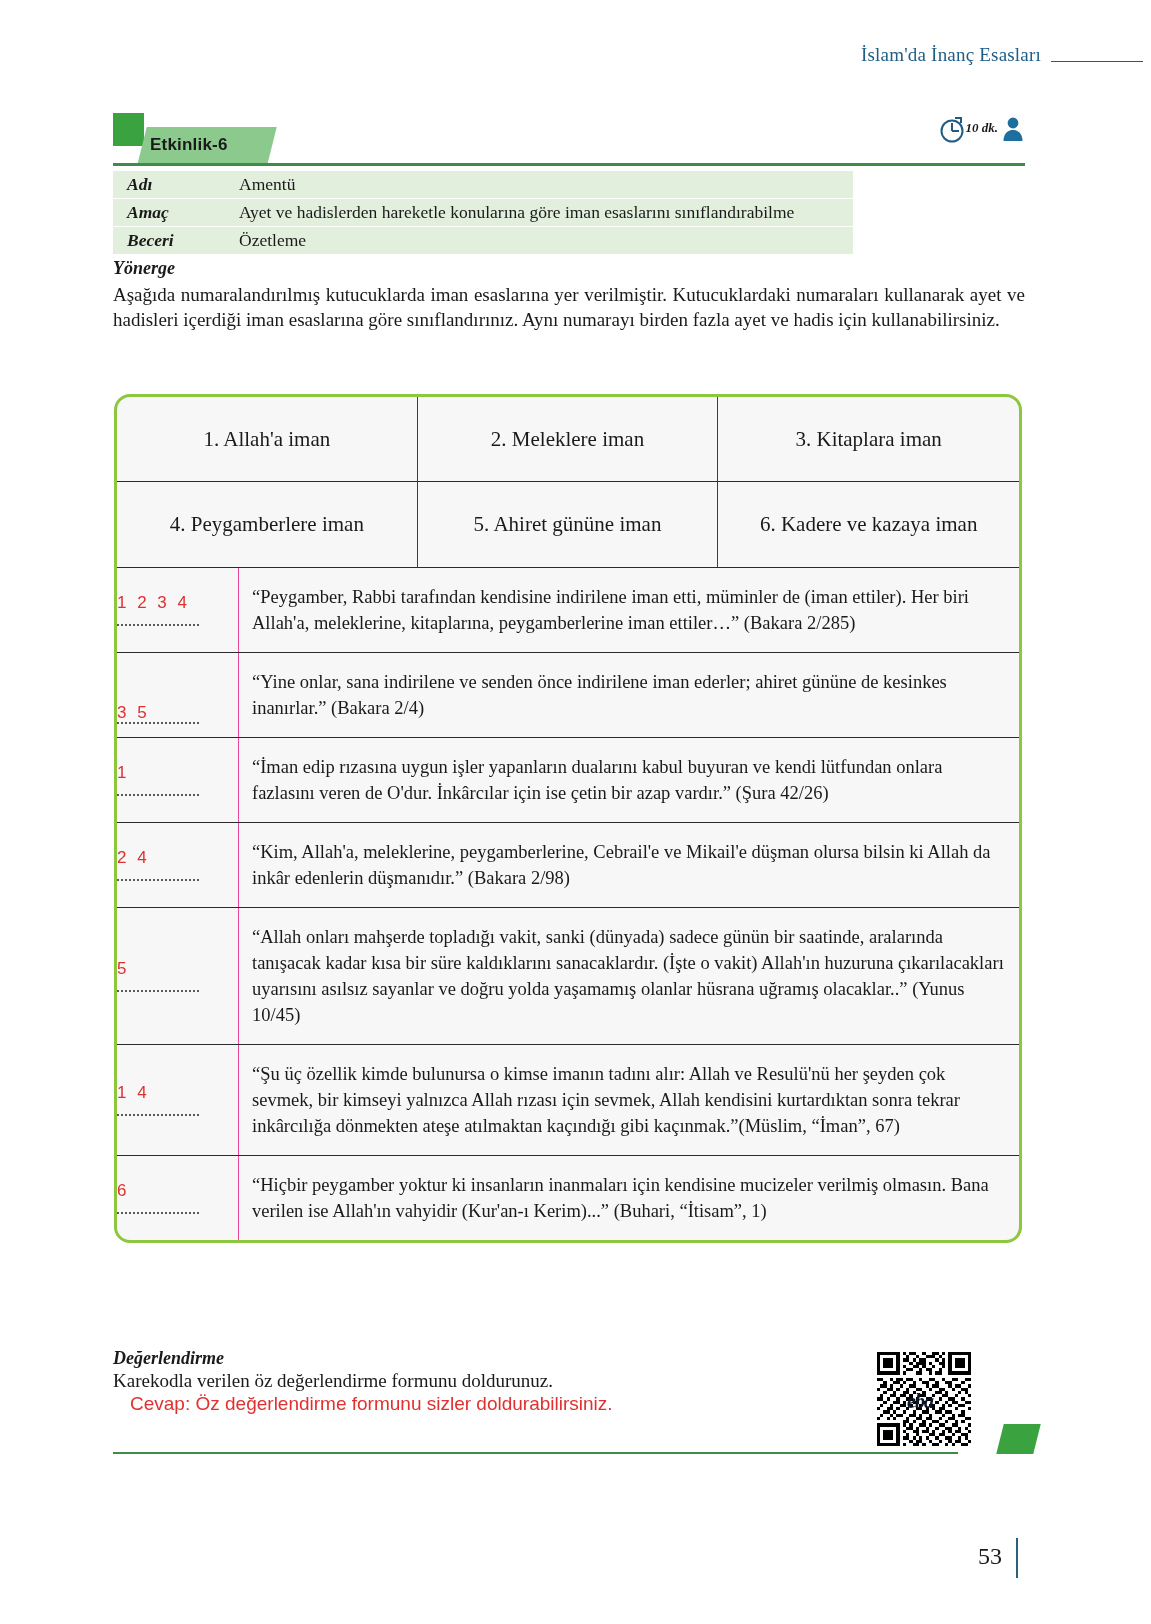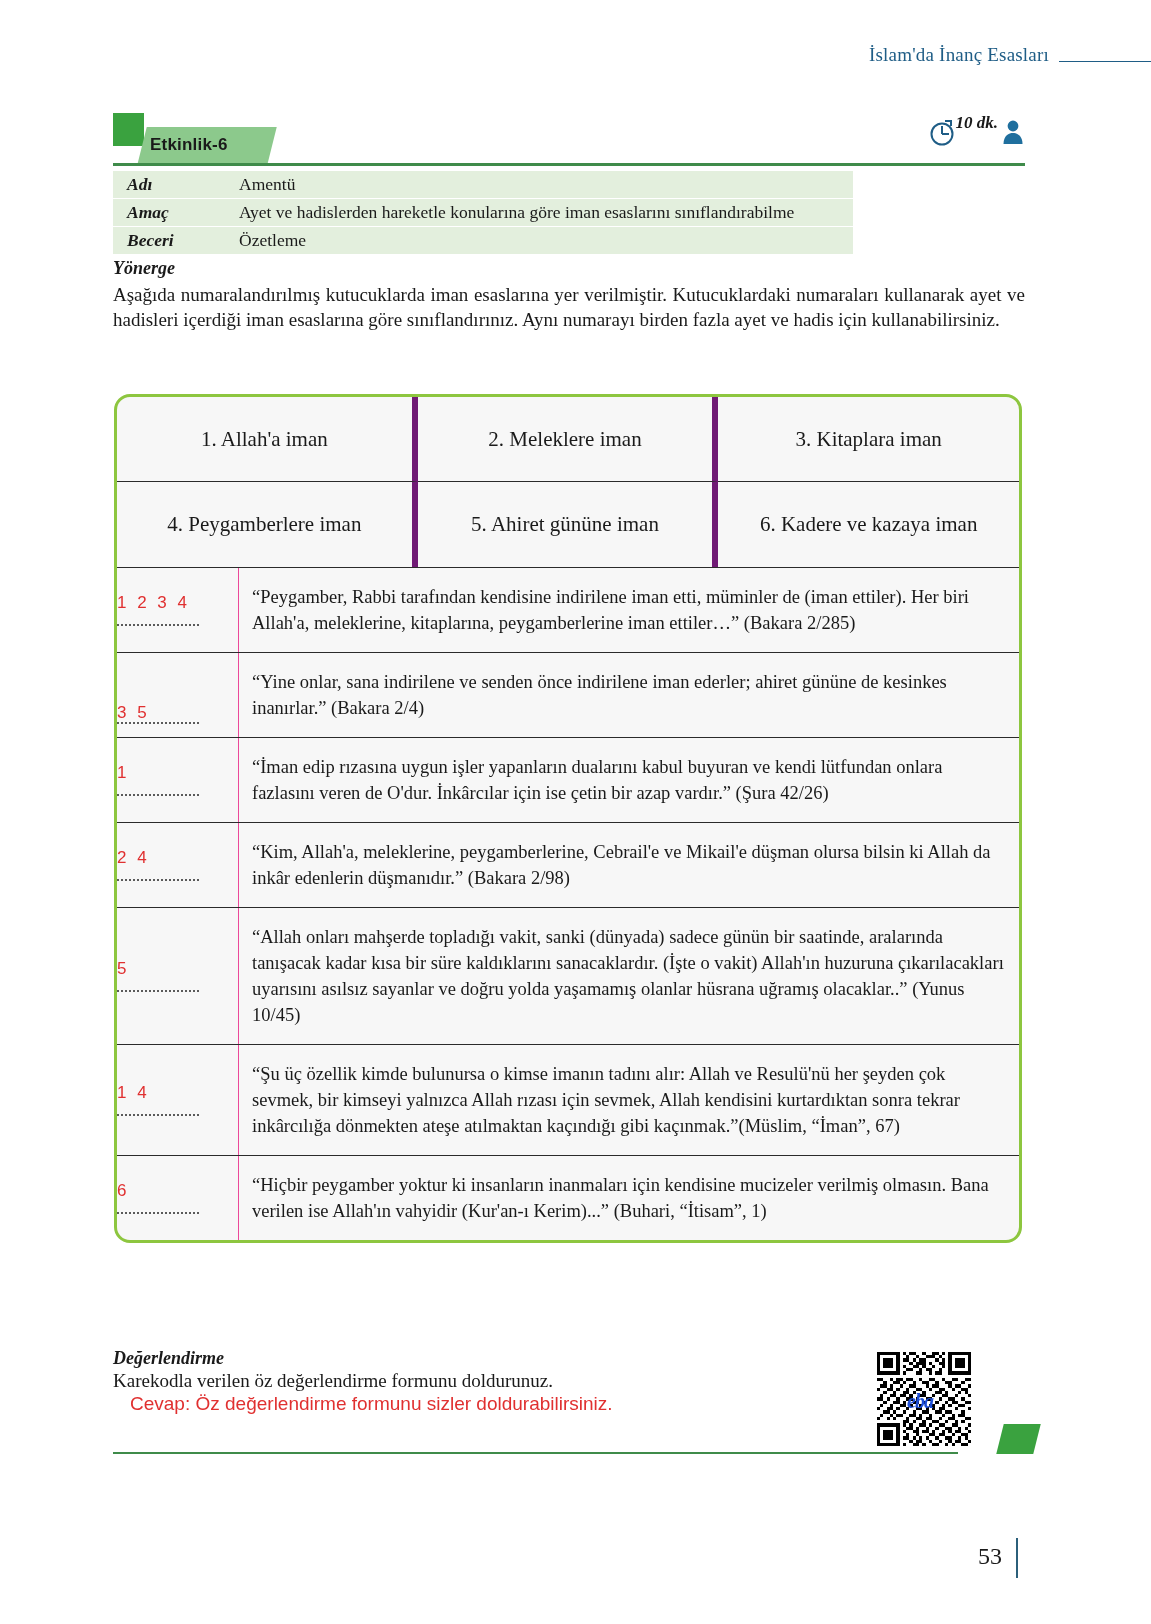--- a/index.html
+++ b/index.html
@@ -13,21 +13,21 @@
     position: relative;
     font-family: "Liberation Serif", serif;
     color: #1a1a1a;
     overflow: hidden;
   }
 
   
   .running-head {
     position: absolute;
     top: 44px;
-    right: 0px;
+    right: 8px;
     display: flex;
     align-items: center;
     gap: 0px;
   }
   .running-head-text {
     font-family: "Liberation Serif", serif;
     font-size: 19px;
     color: #1f5d86;
     letter-spacing: 0.2px;
     white-space: nowrap;
@@ -91,23 +91,23 @@
     top: 0px;
     display: flex;
     align-items: flex-end;
     gap: 3px;
   }
   .clock-icon { display:block; }
   .duration-text {
     font-family: "Liberation Serif", serif;
     font-style: italic;
     font-weight: bold;
-    font-size: 17px;
+    font-size: 13px;
     color: #1a1a1a;
-    margin-bottom: 17px;
+    margin-bottom: 11px;
     margin-left: -3px;
   }
   .person-icon { display:block; margin-bottom: 1px; }
 
   
   .info-table {
     position: absolute;
     left: 113px;
     top: 171px;
     width: 740px;
@@ -166,21 +166,21 @@
     display: grid;
     grid-template-columns: 1fr 1fr 1fr;
     border-bottom: 1px solid #2b2b2b;
   }
   .iman-cell {
     height: 85px;
     display: flex;
     align-items: center;
     justify-content: center;
     font-size: 21px;
-    border-right: 6px solid #701a75;
+    border-right: 1px solid #701a75;
     box-sizing: border-box;
     text-align: center;
   }
   .iman-cell:nth-child(3n) { border-right: none; }
   .iman-grid .row-sep { border-bottom: 1px solid #2b2b2b; }
 
   
   .verse-row {
     display: flex;
     border-bottom: 1px solid #2b2b2b;
@@ -257,21 +257,21 @@
   }
   .qr-wrap svg { display: block; }
   .qr-logo {
     position: absolute;
     left: 30px;
     top: 38px;
     font-family: "Liberation Serif", serif;
     font-style: italic;
     font-weight: bold;
     font-size: 20px;
-    color: #1d4ed8;
+    color: #0f172a;
     letter-spacing: -1px;
   }
 
   
   .bottom-rule {
     position: absolute;
     left: 113px;
     top: 1452px;
     width: 845px;
     height: 2px;

